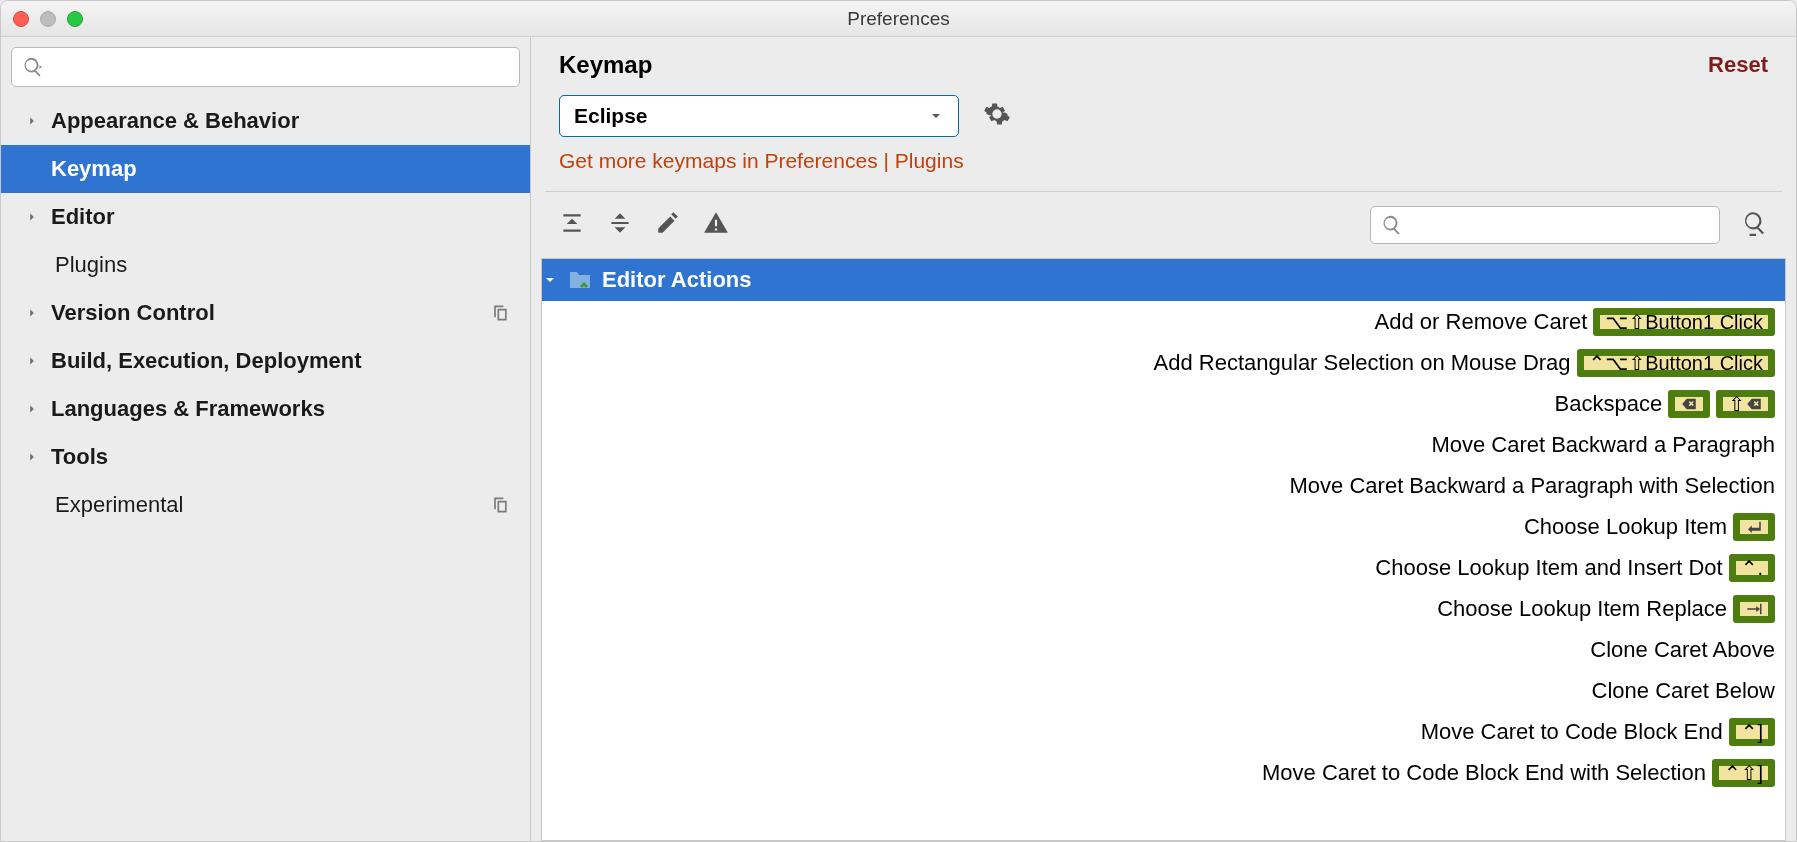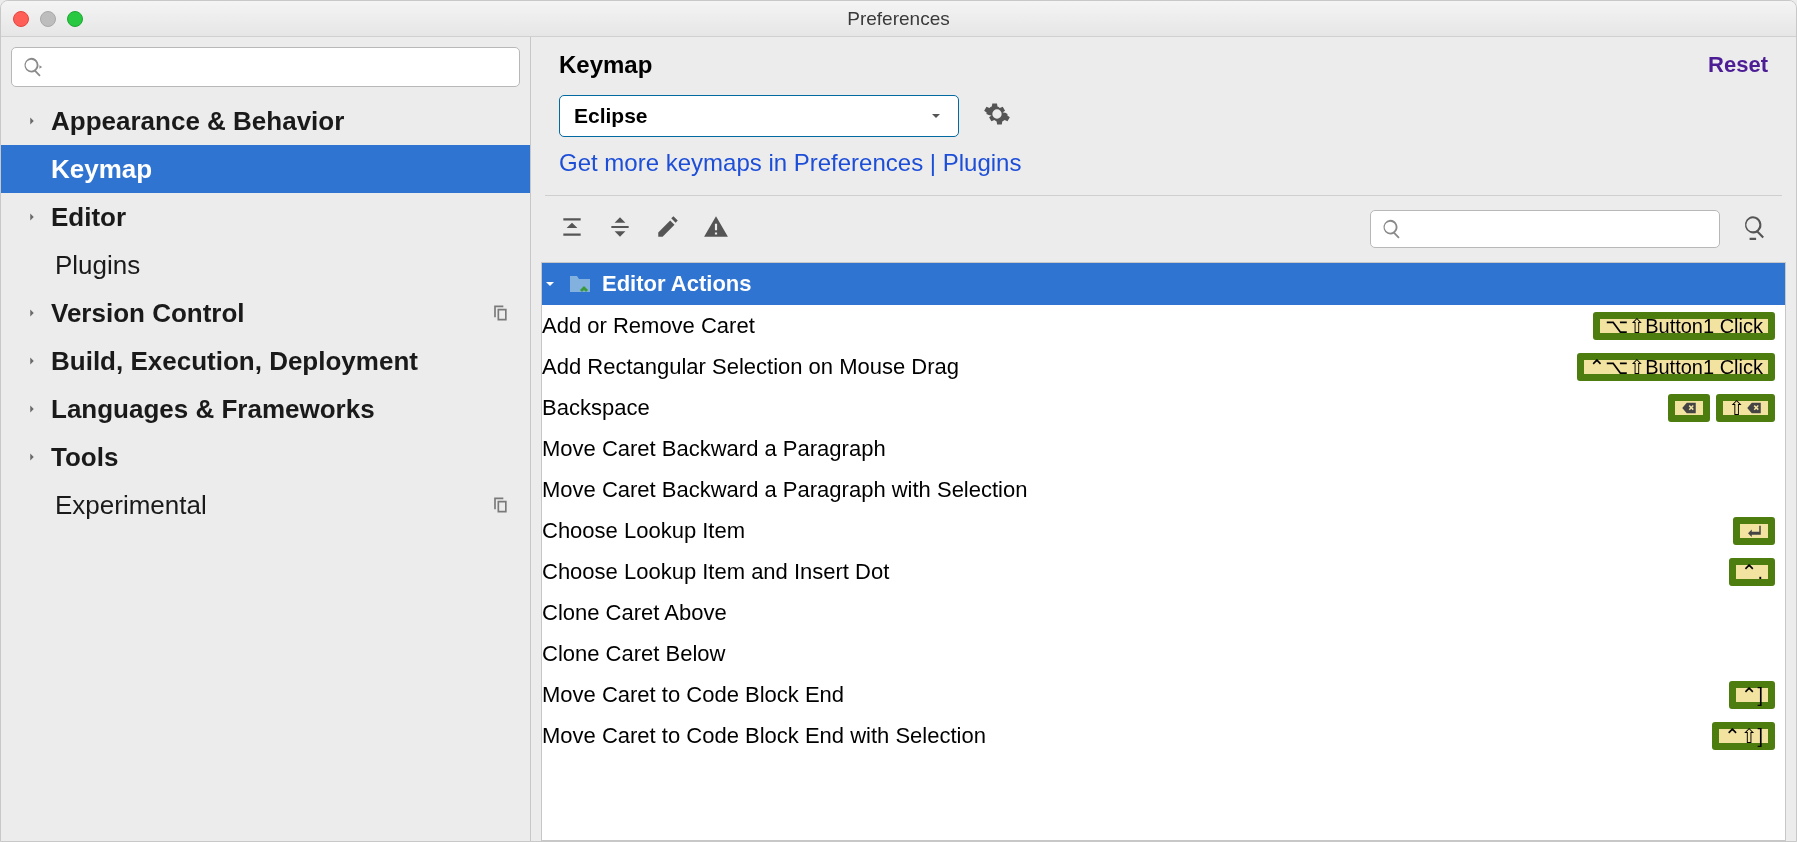--- a/index.html
+++ b/index.html
@@ -84,21 +84,21 @@
 }
 .nav {
   flex: 1;
   overflow: auto;
 }
 .nav-item {
   display: flex;
   align-items: center;
   height: 48px;
   padding-left: 24px;
-  font-size: 26px;
+  font-size: 22px;
   font-weight: 600;
   color: #1a1a1a;
   cursor: default;
 }
 .nav-item.sub { padding-left: 28px; font-weight: 400; }
 .nav-item .tri {
   width: 14px; height: 14px;
   fill: #6a6a6a;
   margin-right: 12px;
 }
@@ -128,21 +128,21 @@
   display: flex;
   align-items: center;
   padding: 14px 28px 4px 28px;
 }
 .main-title {
   font-size: 24px;
   font-weight: 700;
 }
 .reset-link {
   margin-left: auto;
-  color: #4c1d95;
+  color: #7f1d1d;
   font-size: 22px;
   font-weight: 600;
 }
 .keymap-row {
   display: flex;
   align-items: center;
   padding: 12px 28px 8px 28px;
   gap: 24px;
 }
 .keymap-select {
@@ -157,22 +157,22 @@
   font-size: 21px;
   font-weight: 700;
 }
 .keymap-select .chev {
   margin-left: auto;
   fill: #555;
 }
 .gear-btn svg { width: 28px; height: 28px; fill: #555; }
 .plugins-link {
   padding: 4px 28px 12px 28px;
-  font-size: 24px;
-  color: #1d4ed8;
+  font-size: 21px;
+  color: #c2410c;
 }
 .divider {
   height: 1px;
   background: #cfcfcf;
   margin: 6px 14px 0 14px;
 }
 .toolbar {
   display: flex;
   align-items: center;
   padding: 14px 28px 14px 28px;
@@ -215,20 +215,21 @@
   width: 16px; height: 16px; fill: #fff;
 }
 .folder-ico { width: 24px; height: 20px; }
 .tree-body { flex: 1; overflow: hidden; }
 .tree-row {
   display: flex;
   align-items: center;
   height: 41px;
   padding-right: 10px;
   font-size: 22px;
+  text-align: right;
 }
 .tree-row .label { flex: 1; }
 .shortcut {
   background: #f2e3a1;
   border: 7px solid #4d7c0f;
   border-radius: 3px;
   padding: 0 5px;
   font-size: 20px;
   margin-left: 6px;
   display: inline-flex;
@@ -423,20 +424,30 @@
                 </span>
               </span>
             </div>
             <div class="tree-row">
               <span class="label">Choose Lookup Item and Insert Dot</span>
               <span class="sc-group">
                 <span class="shortcut">⌃.</span>
               </span>
             </div>
             <div class="tree-row">
+              <span class="label">Choose Lookup Item Replace</span>
+              <span class="sc-group">
+                <span class="shortcut">
+                  <svg viewBox="0 0 24 24">
+                    <path d="M3 11h12V8l5 4-5 4v-3H3v-2zm17-6h2v14h-2z"></path>
+                  </svg>
+                </span>
+              </span>
+            </div>
+            <div class="tree-row">
               <span class="label">Clone Caret Above</span>
               <span class="sc-group"></span>
             </div>
             <div class="tree-row">
               <span class="label">Clone Caret Below</span>
               <span class="sc-group"></span>
             </div>
             <div class="tree-row">
               <span class="label">Move Caret to Code Block End</span>
               <span class="sc-group">

